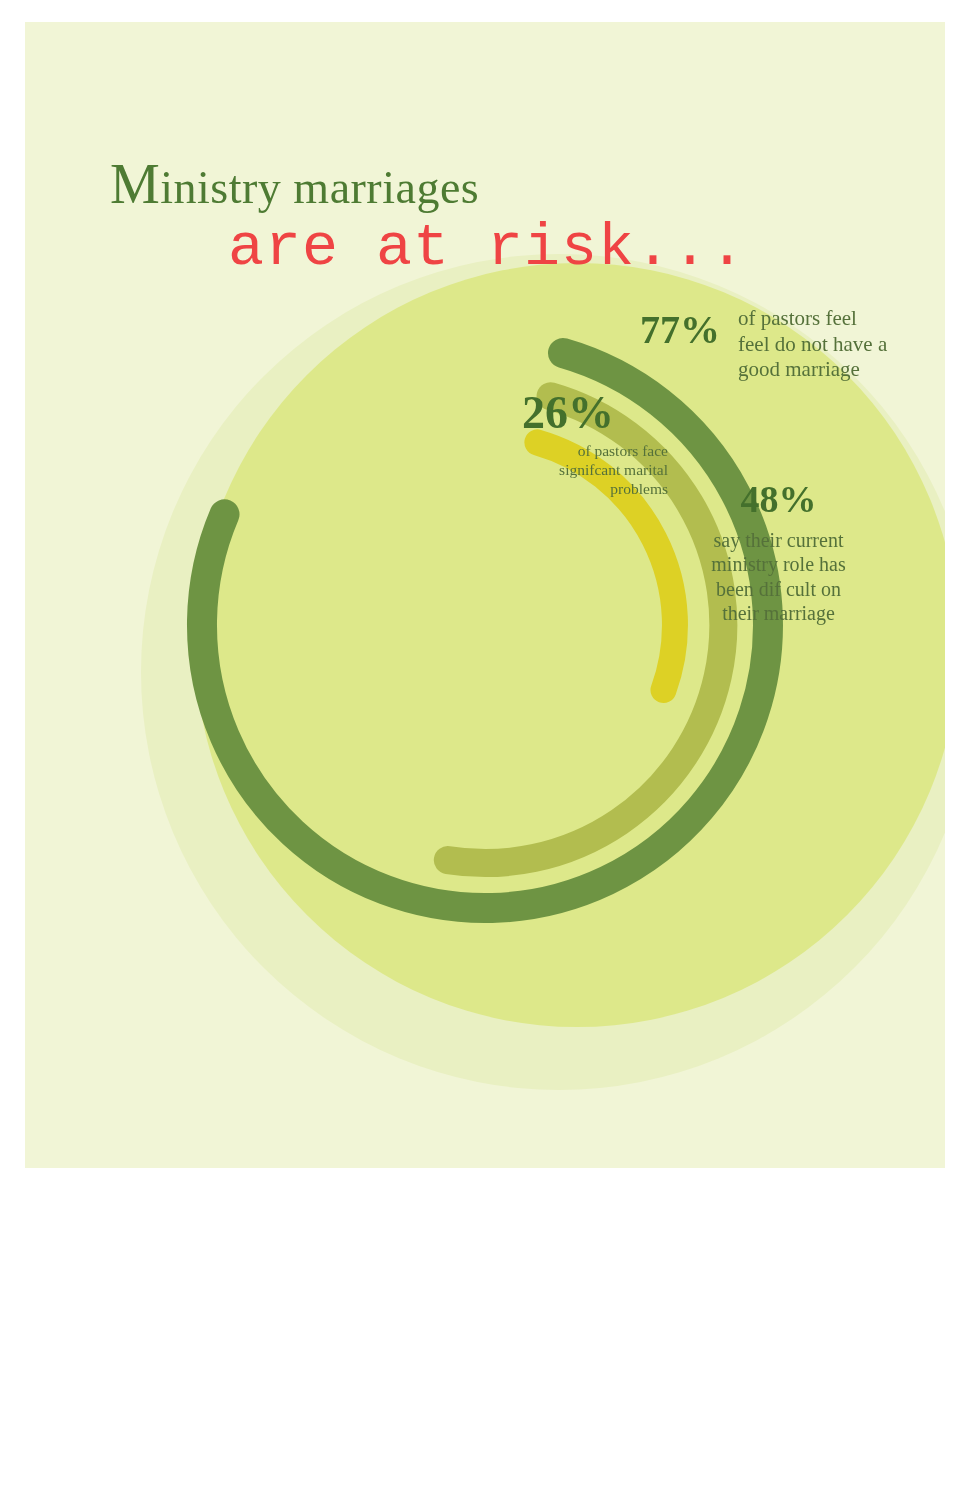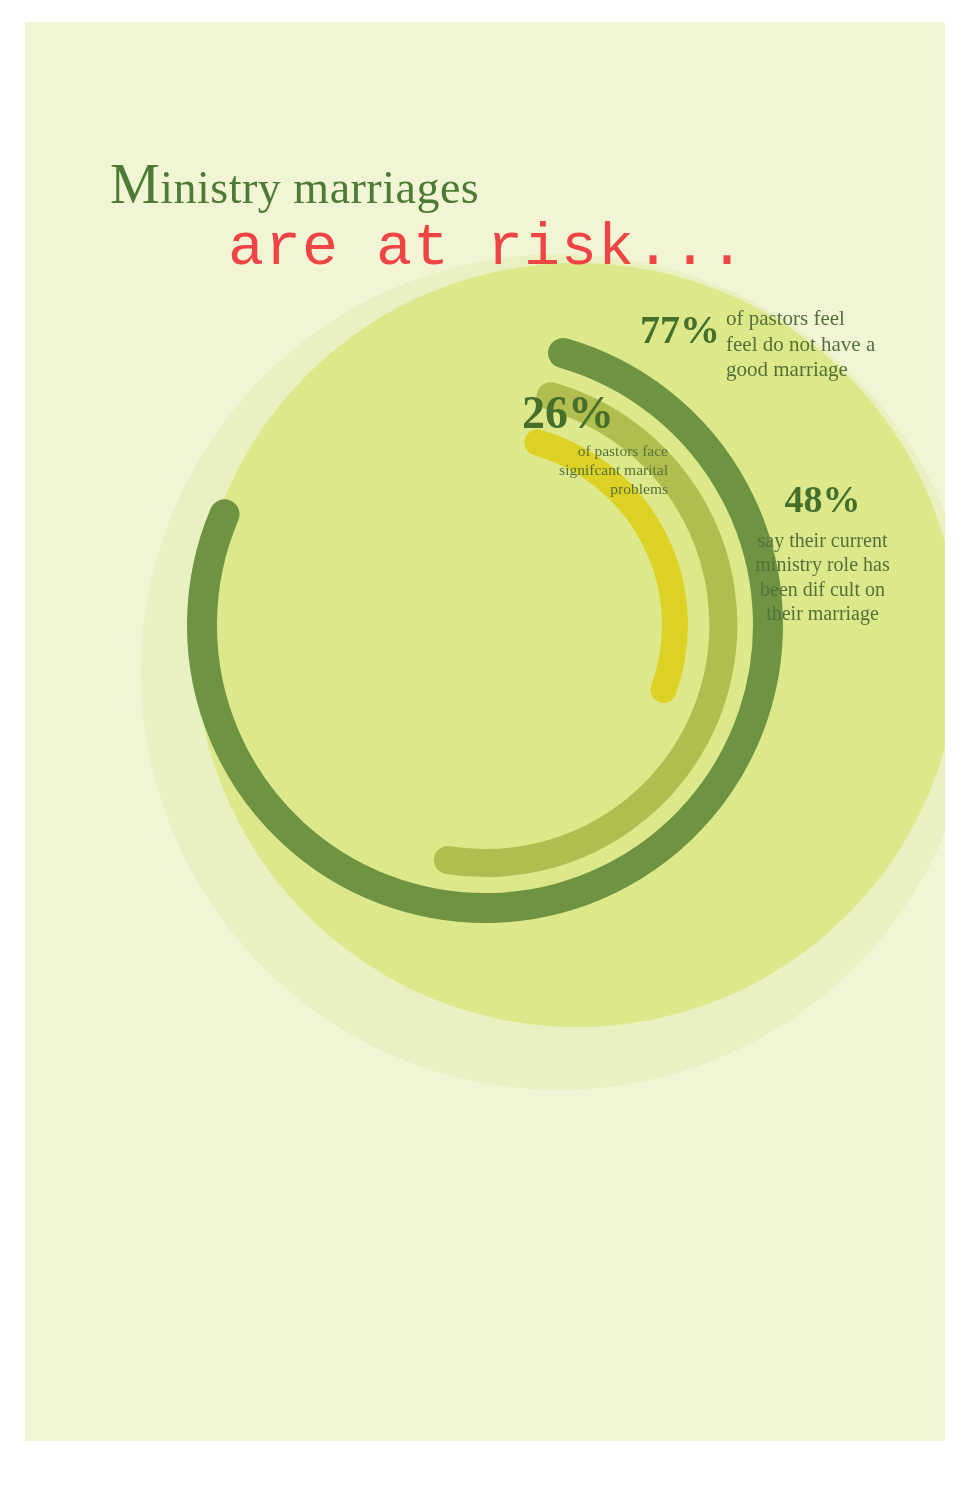--- a/index.html
+++ b/index.html
@@ -9,21 +9,21 @@
   }
   body {
     width: 969px;
     height: 1500px;
     overflow: hidden;
     font-family: "Liberation Serif", serif;
   }
   #poster {
     position: relative;
     width: 969px;
-    height: 1441px;
+    height: 1168px;
     background: #ffffff;
     overflow: hidden;
   }
   
   .page-panel {
     position: absolute;
     left: 25px;
     top: 22px;
     width: 920px;
     height: 1456px;
@@ -88,37 +88,38 @@
     line-height: 1.22;
   }
 
   
   #callout-77 {
     left: 640px;
     top: 306px;
     width: 300px;
     display: flex;
     align-items: flex-start;
+    gap: 12px;
   }
   #callout-77 .pct { font-size: 40px; margin-right: 6px; margin-top: 4px; }
   #callout-77 .desc { font-size: 21px; width: 190px; }
 
   
   #callout-26 {
     left: 468px;
     top: 390px;
     width: 200px;
     text-align: center;
   }
   #callout-26 .pct { font-size: 46px; display:block; margin-bottom: 6px; }
   #callout-26 .desc { font-size: 15.5px; display:block;text-align:right; }
 
   
   #callout-48 {
-    left: 735px;
+    left: 691px;
     top: 480px;
     width: 175px;
     text-align: center;
   }
   #callout-48 .pct { font-size: 38px; display:block; margin-bottom: 10px; }
   #callout-48 .desc { font-size: 20px; display:block; }
 </style>
 </head>
 <body>
 

